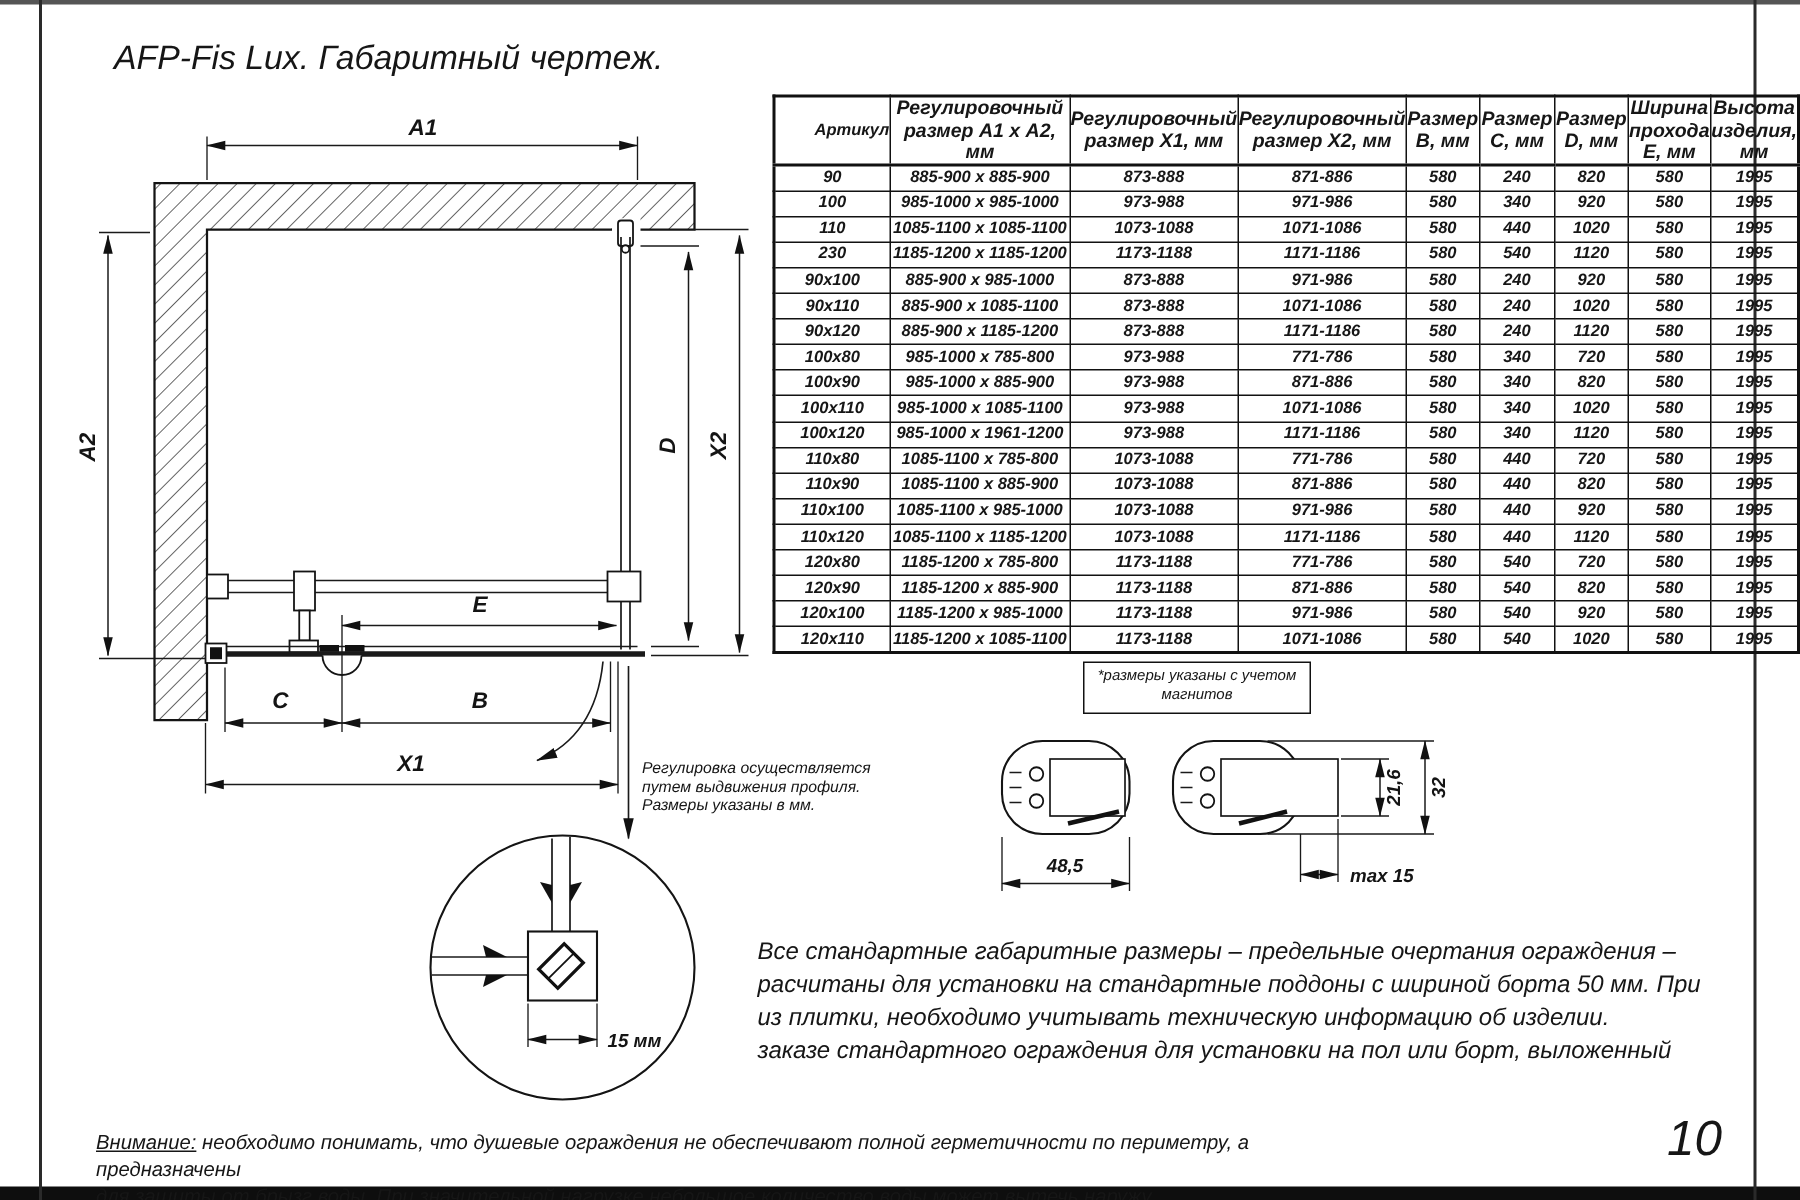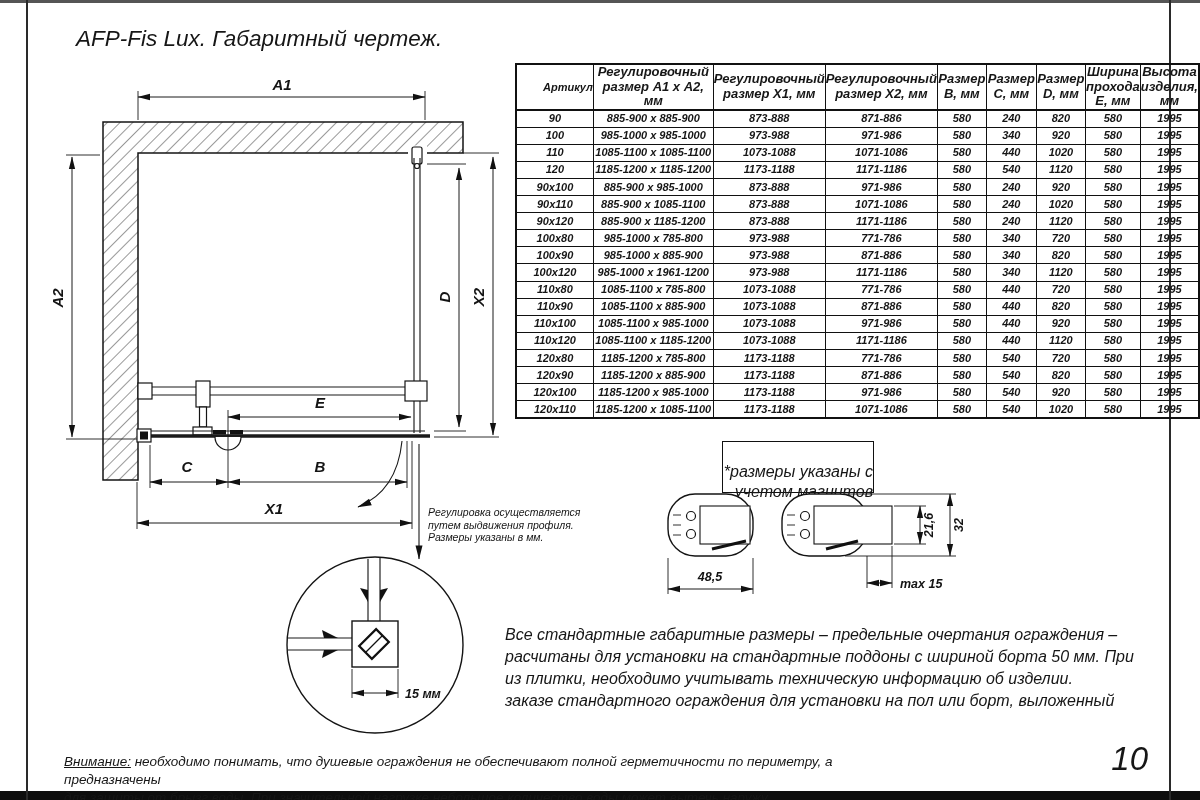--- a/index.html
+++ b/index.html
@@ -16,21 +16,21 @@
   .title{left:76px;top:26px;font-size:22.5px;}
   
   .size-table{left:515px;top:63px;border-collapse:collapse;table-layout:fixed;}
   .size-table th,.size-table td{border:1px solid #111;text-align:center;vertical-align:middle;
       font-style:italic;font-weight:bold;padding:0;overflow:hidden;}
   .size-table{border:2px solid #111;}
   .size-table th{height:38px;font-size:13px;line-height:1.12;border-bottom:2px solid #111;}
   .size-table th:first-child{font-size:11px;padding-left:26px;}
   .size-table td{height:16.1px;font-size:11px;line-height:1;}
   .footnote-box{left:722px;top:441px;width:150px;height:30px;border:1.5px solid #111;
-      font-size:16px;text-align:right;line-height:1.25;padding-top:20px;}
+      font-size:10px;text-align:center;line-height:1.25;padding-top:3px;}
   
   .lbl{font-family:"Liberation Sans",sans-serif;font-style:italic;font-weight:bold;
        font-size:15px;fill:#141414;}
   .lbl-sm{font-size:12.5px;}
   .ln{stroke:#1a1a1a;stroke-width:1.15;fill:none;}
   .ext{stroke:#1a1a1a;stroke-width:0.9;fill:none;}
   .dim{stroke:#1a1a1a;stroke-width:1;fill:none;marker-start:url(#ar);marker-end:url(#ar);}
   .dim2{stroke:#1a1a1a;stroke-width:1;fill:none;marker-start:url(#ar2);marker-end:url(#ar2);}
   .blk{fill:#fff;stroke:#141414;stroke-width:1.2;}
   
@@ -235,21 +235,21 @@
         <td>1085-1100 х 1085-1100</td>
         <td>1073-1088</td>
         <td>1071-1086</td>
         <td>580</td>
         <td>440</td>
         <td>1020</td>
         <td>580</td>
         <td>1995</td>
       </tr>
       <tr>
-        <td>120</td>
+        <td>230</td>
         <td>1185-1200 х 1185-1200</td>
         <td>1173-1188</td>
         <td>1171-1186</td>
         <td>580</td>
         <td>540</td>
         <td>1120</td>
         <td>580</td>
         <td>1995</td>
       </tr>
       <tr>
@@ -297,20 +297,31 @@
         <td>1995</td>
       </tr>
       <tr>
         <td>100х90</td>
         <td>985-1000 х 885-900</td>
         <td>973-988</td>
         <td>871-886</td>
         <td>580</td>
         <td>340</td>
         <td>820</td>
+        <td>580</td>
+        <td>1995</td>
+      </tr>
+      <tr>
+        <td>100х110</td>
+        <td>985-1000 х 1085-1100</td>
+        <td>973-988</td>
+        <td>1071-1086</td>
+        <td>580</td>
+        <td>340</td>
+        <td>1020</td>
         <td>580</td>
         <td>1995</td>
       </tr>
       <tr>
         <td>100х120</td>
         <td>985-1000 х 1961-1200</td>
         <td>973-988</td>
         <td>1171-1186</td>
         <td>580</td>
         <td>340</td>

